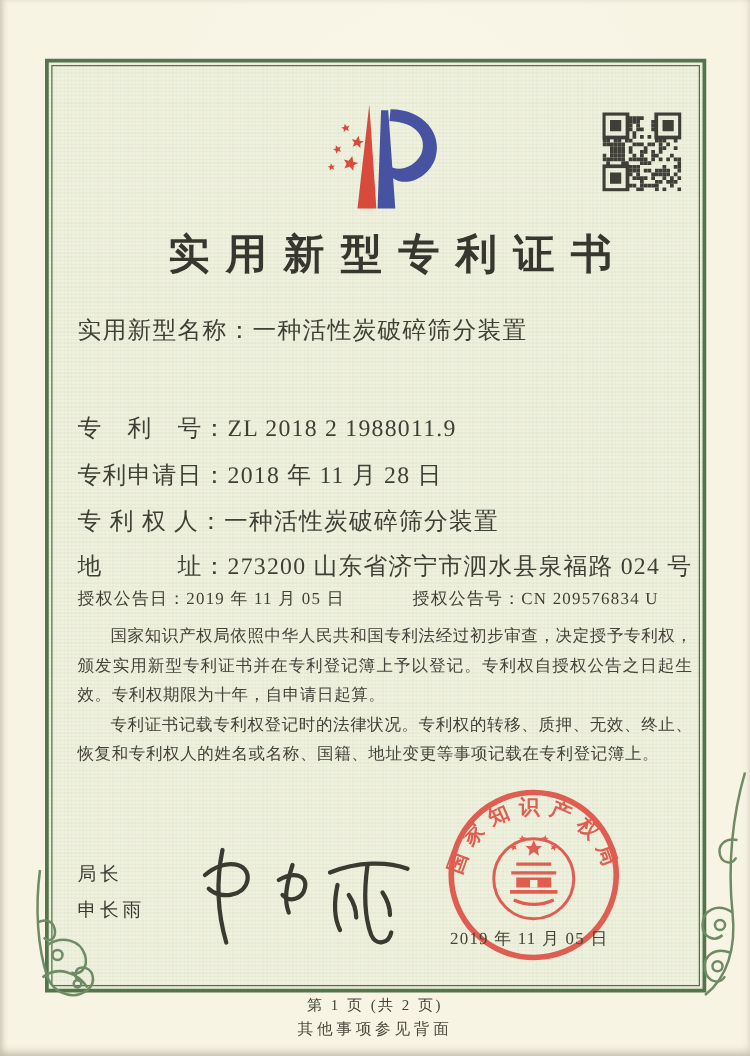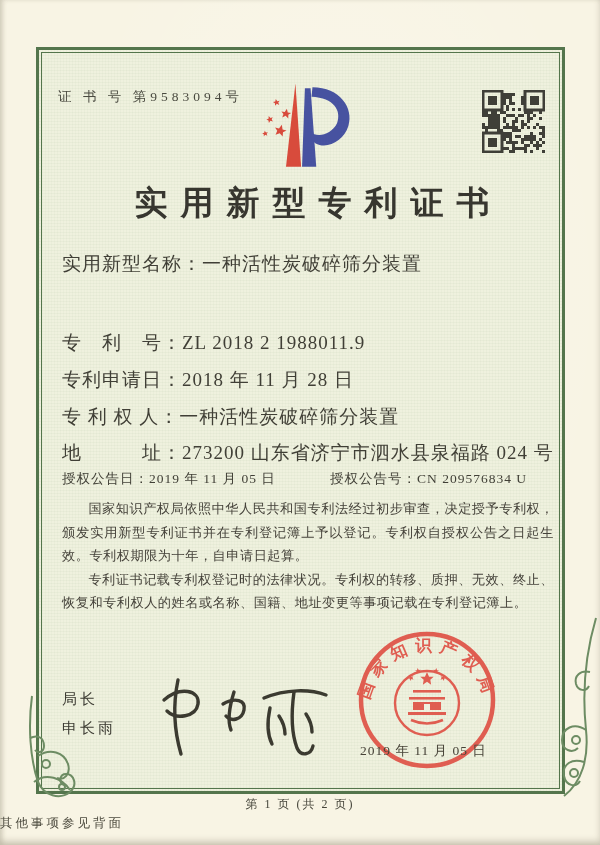--- a/index.html
+++ b/index.html
@@ -46,31 +46,30 @@
   .grant-no{position:absolute;left:268px;top:0}
   .body-text{left:62px;top:497px;width:492px;font-size:13.2px;line-height:1.78;
     color:#45423a;text-align:justify;letter-spacing:.5px}
   .body-text p{text-indent:2em}
   .director-title{left:62px;top:690px;font-size:15px;letter-spacing:3px;color:#3b3a32}
   .director-name{left:62px;top:719px;font-size:15px;letter-spacing:3px;color:#3b3a32}
   .signature{left:146px;top:664px;width:196px;height:104px}
   .seal{left:352px;top:627px;width:150px;height:150px;opacity:.93}
   .seal-date{left:360px;top:742px;font-size:13.5px;letter-spacing:1px;color:#474338;z-index:3}
   .page-no{left:0;right:0;top:796px;text-align:center;font-size:12px;letter-spacing:2px;color:#45443a}
-  .back-note{left:0;right:0;top:815px;text-align:left;font-size:12.5px;letter-spacing:3px;color:#4c4a3e}
+  .back-note{left:0;right:0;top:815px;text-align:center;font-size:12.5px;letter-spacing:3px;color:#4c4a3e}
   .flourish-bl{left:24px;top:686px;width:100px;height:118px}
   .flourish-br{left:542px;top:612px;width:62px;height:196px}
 </style>
 </head>
 <body>
 
 <div class="page">
   <div class="frame"></div>
 
-  <div class="abs cert-no">证 书 号 第9583094号</div>
 
   <div class="abs logo">
     <svg viewBox="0 0 130 110" width="126" height="104">
       <defs>
         <polygon id="star" points="0,-10 2.94,-3.09 9.51,-3.09 4.76,1.18 5.88,8.09 0,3.82 -5.88,8.09 -4.76,1.18 -9.51,-3.09 -2.94,-3.09"></polygon>
       </defs>
       <g fill="var(--red)">
         <use href="#star" transform="translate(37,28) scale(.38) rotate(-12)"></use>
         <use href="#star" transform="translate(47,40) scale(.55) rotate(10)"></use>
         <use href="#star" transform="translate(30,46) scale(.38) rotate(-20)"></use>

